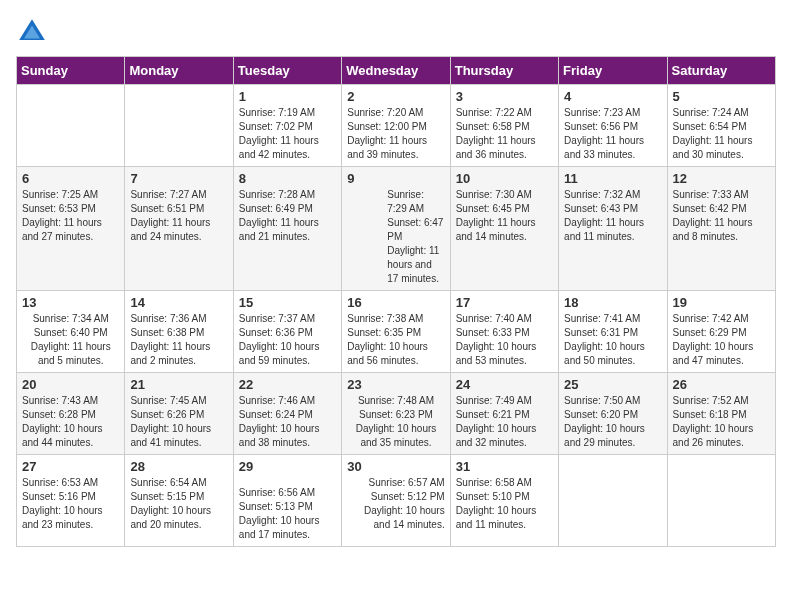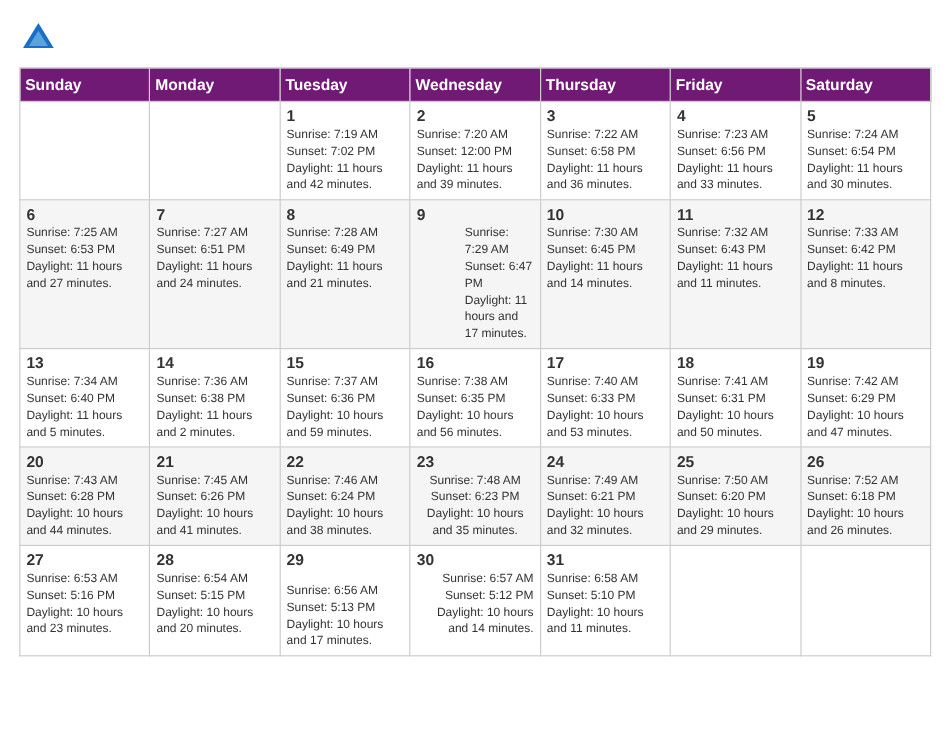--- a/index.html
+++ b/index.html
@@ -205,21 +205,21 @@
         <td>
           <span class="day-number">12</span>
           <div class="day-info" style="white-space: pre-line;">Sunrise: 7:33 AM
 Sunset: 6:42 PM
 Daylight: 11 hours and 8 minutes.</div>
         </td>
       </tr>
       <tr>
         <td>
           <span class="day-number">13</span>
-          <div class="day-info" style="white-space: pre-line;">Sunrise: 7:34 AM
+          <div class="day-info" style="white-space: pre-line; text-align: center;">Sunrise: 7:34 AM
 Sunset: 6:40 PM
 Daylight: 11 hours and 5 minutes.</div>
         </td>
         <td>
           <span class="day-number">14</span>
           <div class="day-info" style="white-space: pre-line;">Sunrise: 7:36 AM
 Sunset: 6:38 PM
 Daylight: 11 hours and 2 minutes.</div>
         </td>
         <td>

